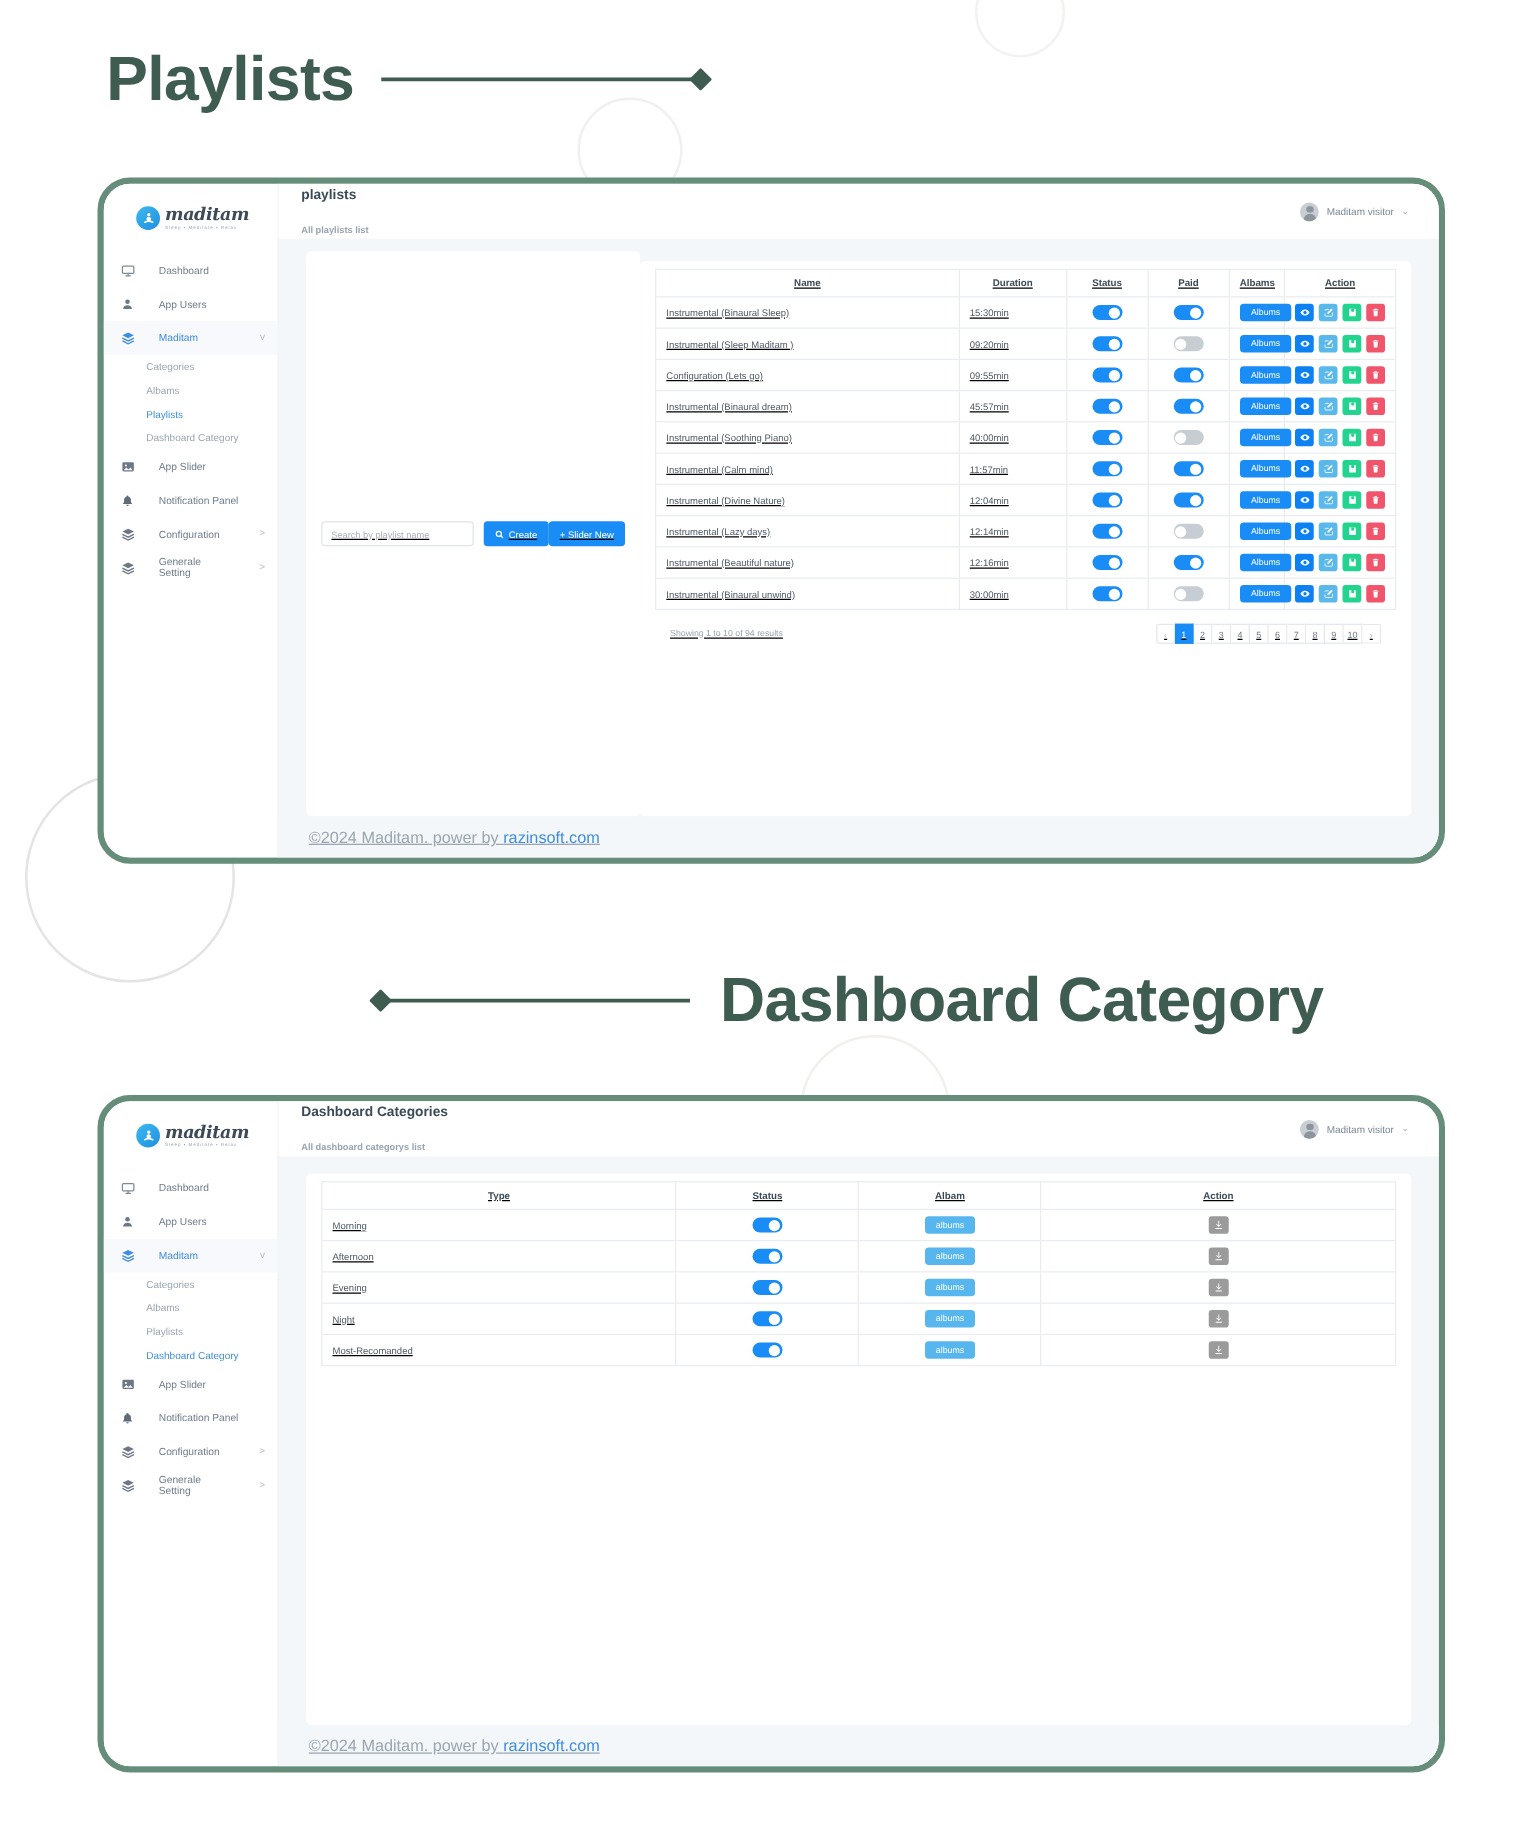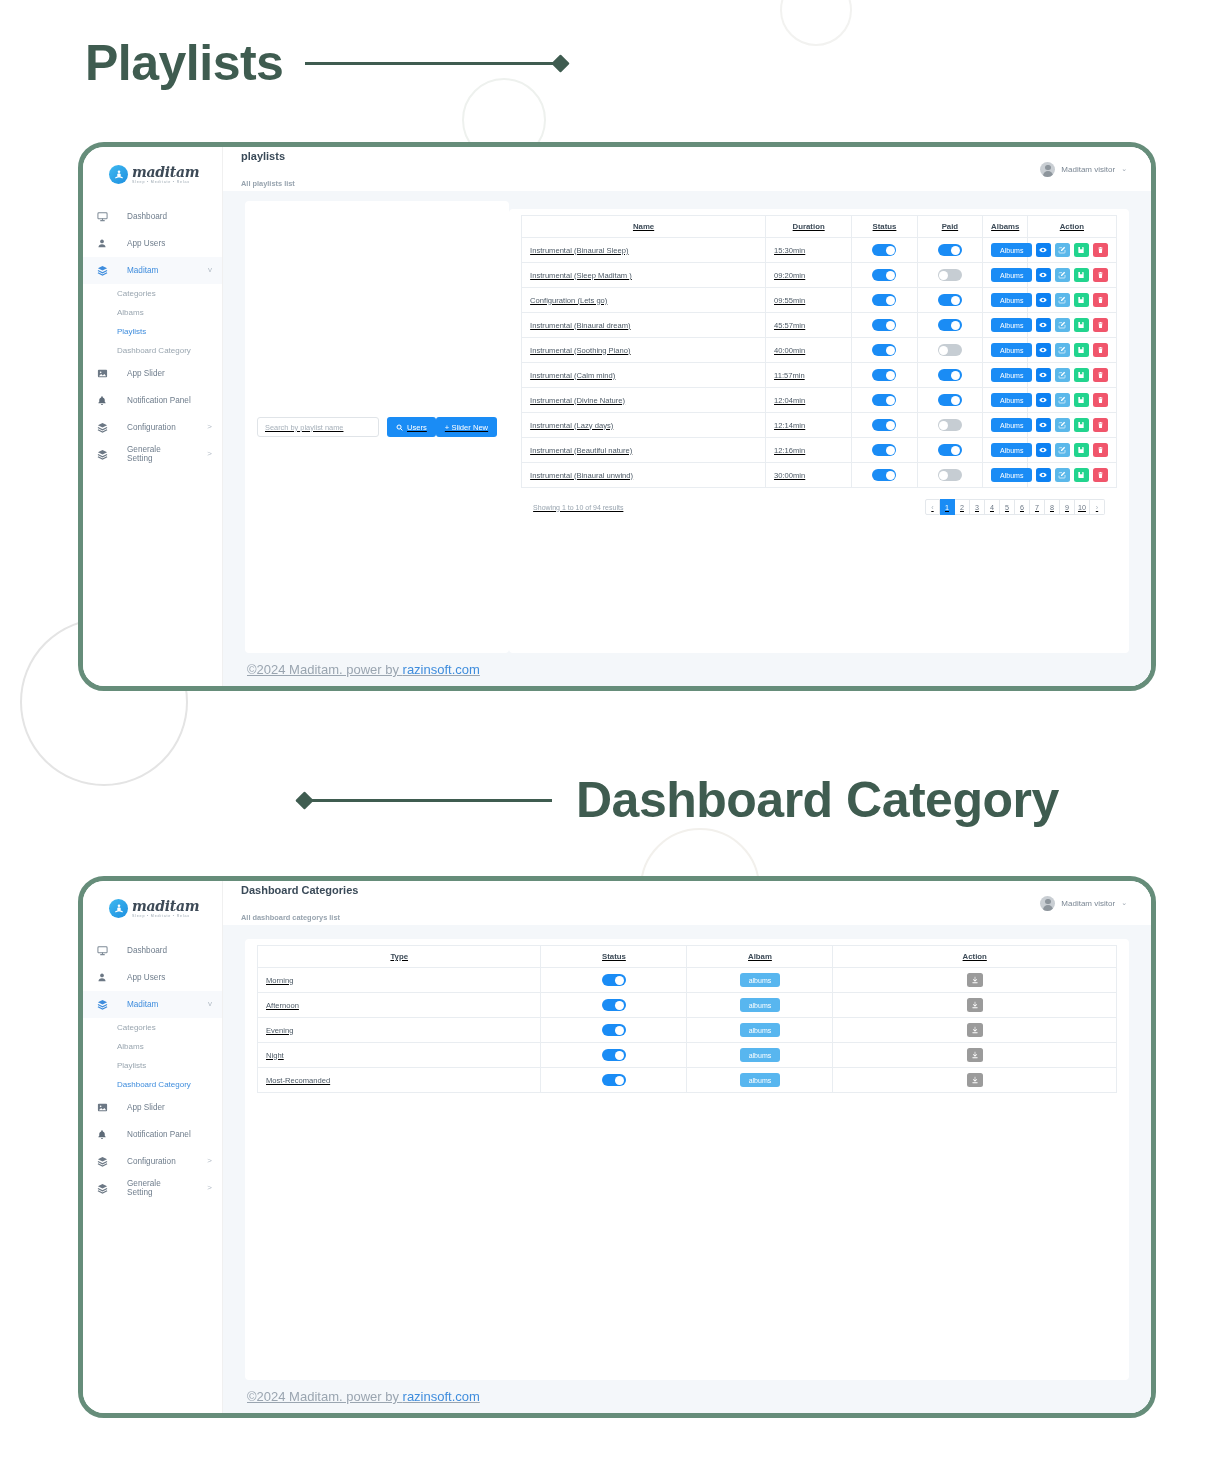--- a/index.html
+++ b/index.html
@@ -341,21 +341,21 @@
 
       <div class="content">
         <div class="searchcard">
           <div class="search-left">
             <input class="search-input" placeholder="Search by playlist name" style="">
             <button class="btn-blue">
               <svg width="7" height="7" viewBox="0 0 24 24" fill="none" stroke="#fff" stroke-width="3.4">
                 <circle cx="10.5" cy="10.5" r="7"></circle>
                   <path d="M15.6 15.6 21 21" stroke-linecap="round"></path>
               </svg>
-              <span>Users</span>
+              <span>Create</span>
             </button>
           </div>
           <button class="btn-blue">+ Slider New</button>
         </div>
 
         <div class="tablecard">
           <table>
             <colgroup>
               <col style="width:41%">
                 <col style="width:14.5%">

